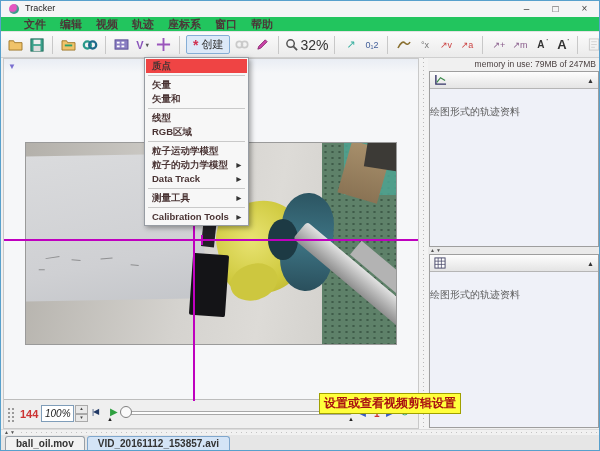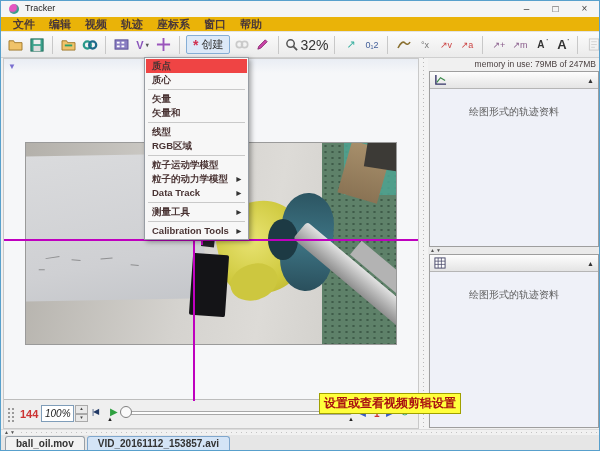--- a/index.html
+++ b/index.html
@@ -9,22 +9,22 @@
 
   
   .titlebar { position:absolute; left:0; top:0; width:100%; height:16px; background:#f4f5f6; }
   .app-icon { position:absolute; left:8px; top:3px; width:10px; height:10px; border-radius:50%;
               background:radial-gradient(circle at 35% 35%, #e355c0 0 40%, #35a08a 60% 100%); }
   .app-title { position:absolute; left:24px; top:2px; font-size:9px; color:#222; }
   .win-controls { position:absolute; right:0; top:0; height:16px; display:flex; }
   .win-btn { width:29px; height:16px; text-align:center; font-size:10px; line-height:15px; color:#444; }
 
   
-  .menubar { position:absolute; left:0; top:16px; width:100%; height:15px; background:#eab308;
-             border-bottom:1px solid #e3e3e3; display:flex; align-items:center; padding-left:5px; }
+  .menubar { position:absolute; left:0; top:16px; width:100%; height:15px; background:#22c55e;
+             border-bottom:1px solid #e3e3e3; display:flex; align-items:center; padding-left:16px; }
   .menu-item { font-size:11px; font-weight:bold; color:#4a3838; padding:0 7px; line-height:15px; }
 
   
   .toolbar { position:absolute; left:0; top:31px; width:100%; height:26px;
              background:linear-gradient(#fbfbfb,#ebebeb); border-bottom:1px solid #cfcfcf;
              display:flex; align-items:center; padding:0 5px; gap:2px; }
   .tb-icon { width:19px; height:19px; display:flex; align-items:center; justify-content:center;
              font-size:11px; flex:none; }
   .tb-sep { width:1px; height:18px; background:#c8c8c8; margin:0 4px; flex:none; }
   .create-btn { display:flex; align-items:center; gap:3px; padding:1px 6px; height:19px;
@@ -126,21 +126,21 @@
   
   .right-panel { position:absolute; left:427px; top:57px; width:172px; height:371px; background:#f0f0f0; }
   .memory { position:absolute; left:0; top:0; width:100%; height:13px; font-size:8.5px; color:#4a4040;
             text-align:right; padding-right:4px; line-height:12px; }
   .pane { position:absolute; left:1px; width:170px; border:1px solid #9e9e9e; background:#eff1f8; }
   .pane-plot { top:13px; height:176px; }
   .pane-table { top:196px; height:174px; }
   .pane-header { height:17px; background:linear-gradient(#fdfdfd,#e4e4e4); border-bottom:1px solid #b5b5b5;
                  display:flex; align-items:center; padding:0 4px; }
   .pane-collapse { margin-left:auto; font-size:7px; color:#333; }
-  .pane-body { text-align:center; padding-top:16px; font-size:10px; color:#5a5a5a;font-family:Liberation Mono, monospace; }
+  .pane-body { padding-top:16px; font-size:10px; color:#5a5a5a;font-family:Liberation Mono, monospace; }
   .pane-divider { position:absolute; left:0; top:189px; width:100%; height:7px; background:#eaeaea;
                   font-size:5px; color:#555; line-height:7px; padding-left:2px; letter-spacing:1px; }
 
   
   .h-splitter { position:absolute; left:0; top:428px; width:100%; height:6px; background:#f1f1f1;
                 border-top:1px solid #dcdcdc; font-size:5px; color:#555; line-height:5px;
                 padding-left:3px; letter-spacing:1px; }
   .h-splitter::after { content:""; position:absolute; left:20px; top:2px; right:2px; height:1px;
                        background:repeating-linear-gradient(90deg,#c4c4c4 0 1px, transparent 1px 5px); }
   .tabbar { position:absolute; left:0; top:434px; width:100%; height:16px; background:#e6e6e6;
@@ -333,23 +333,20 @@
       <div class="step-num">1</div>
       <div class="fwd-btn">▶</div>
       <div class="loop-btn">↻</div>
     </div>
   </div>
 
   <div class="dropdown">
     <div class="dd-item hl">
         <span>质点</span>
       </div>
-    <div class="dd-item">
-        <span>质心</span>
-      </div>
     <div class="dd-sep"></div>
     <div class="dd-item">
         <span>矢量</span>
       </div>
     <div class="dd-item">
         <span>矢量和</span>
       </div>
     <div class="dd-sep"></div>
     <div class="dd-item">
         <span>线型</span>

